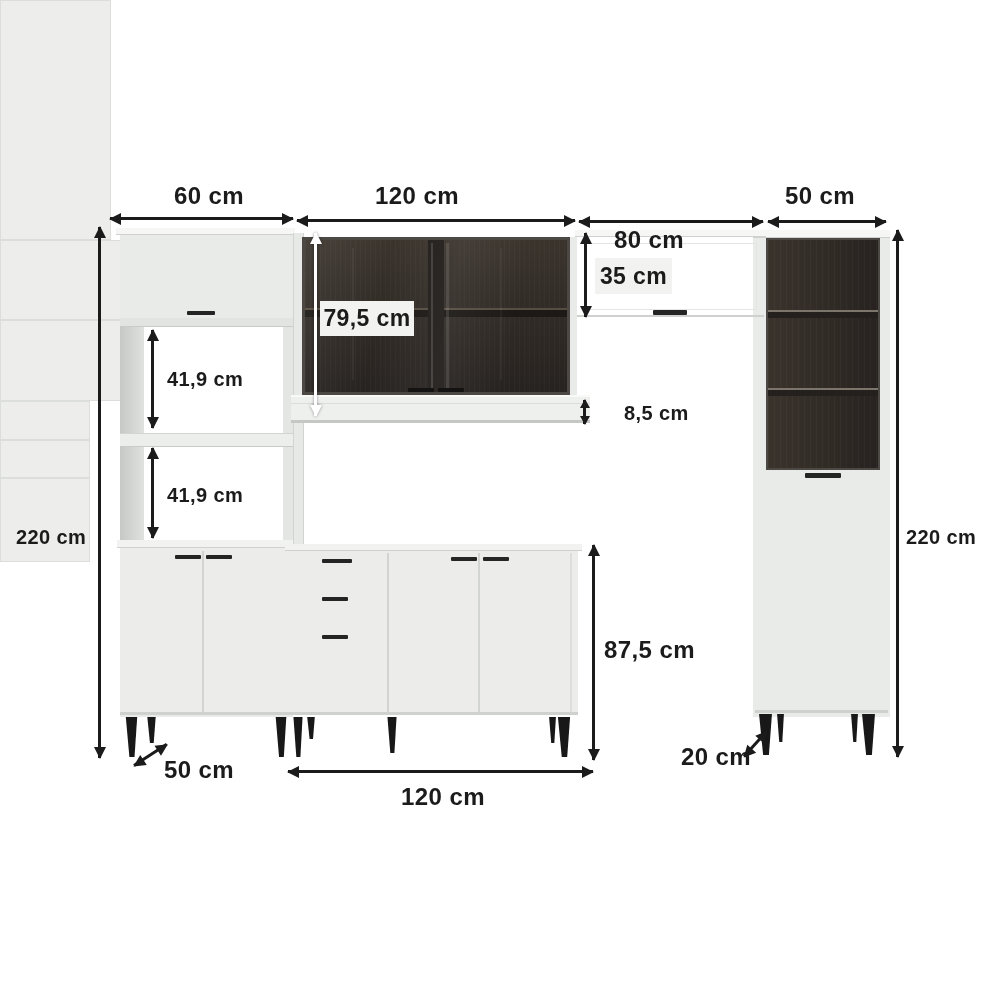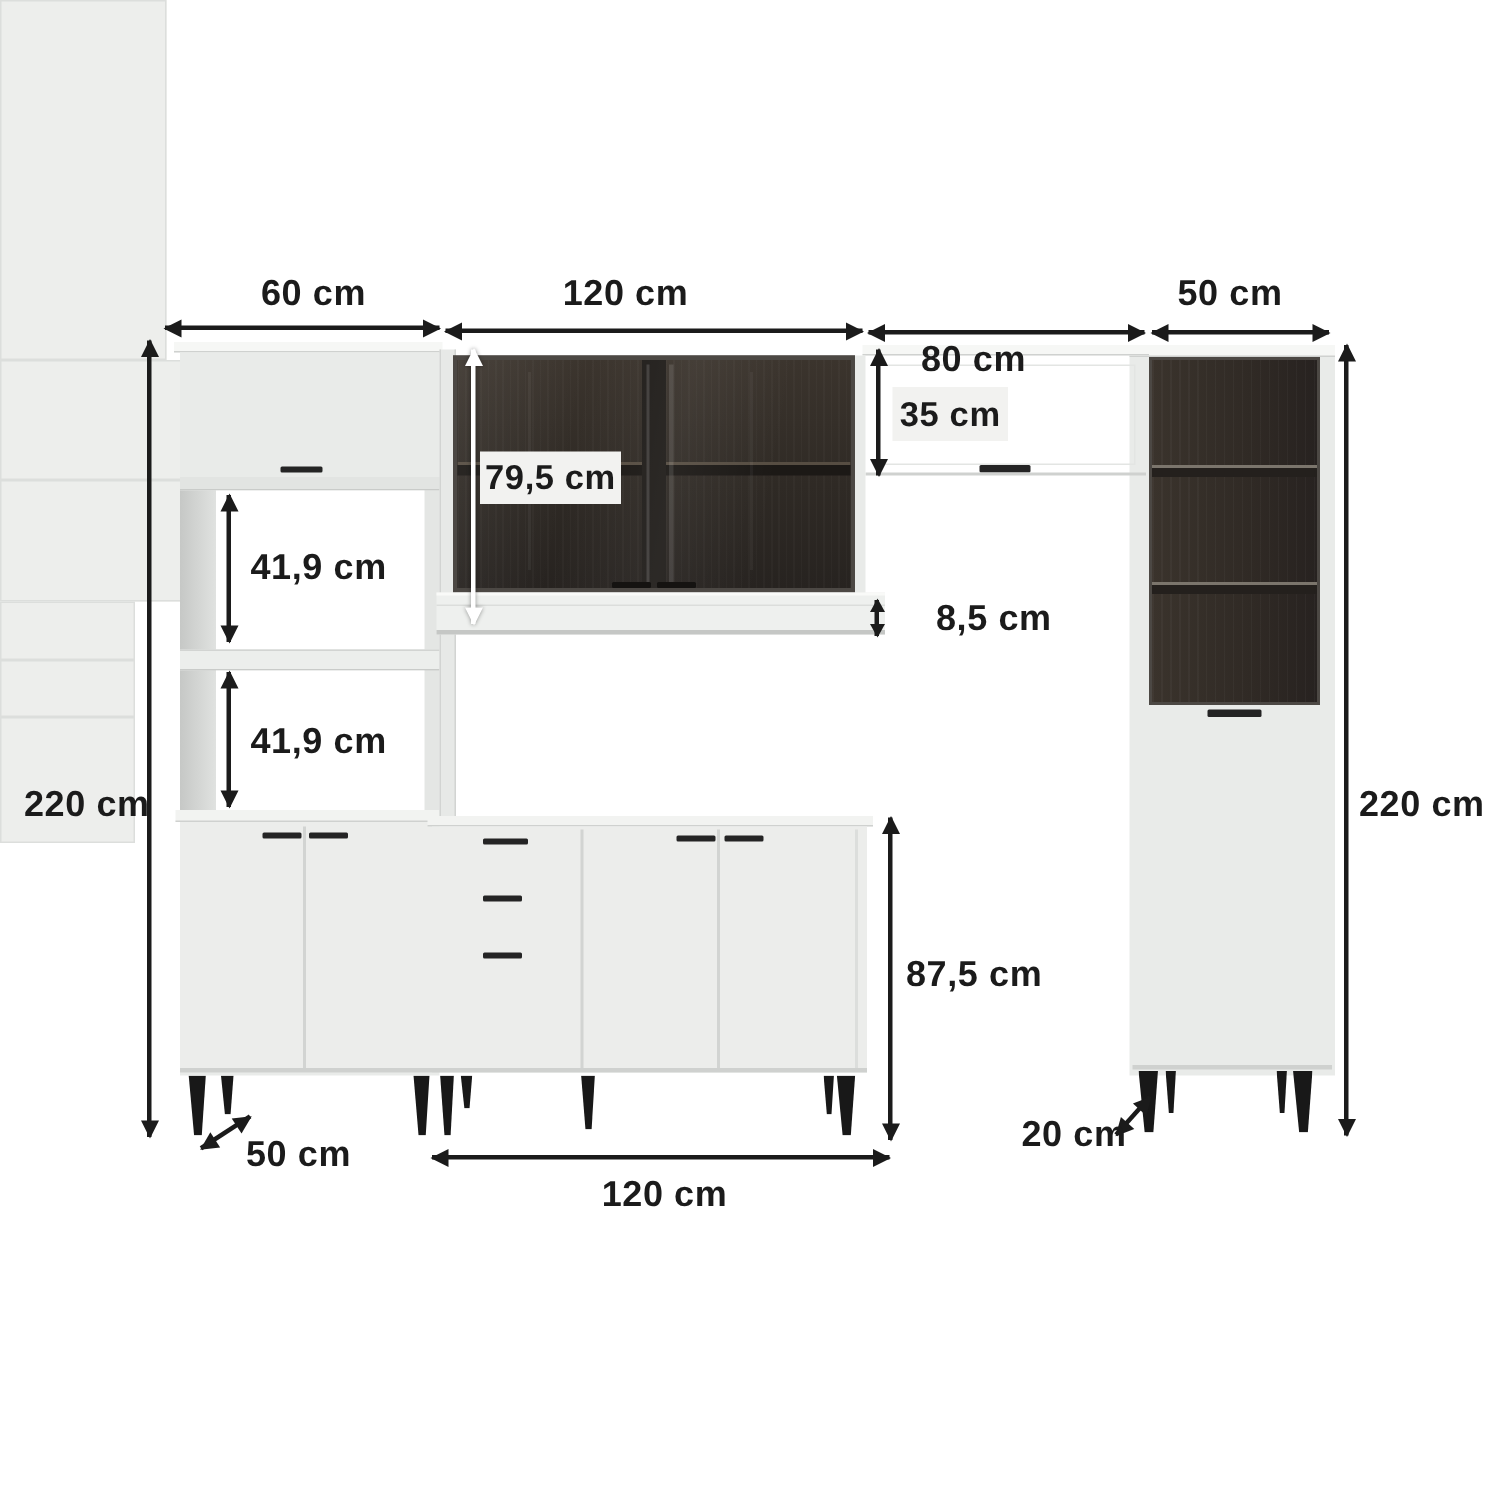--- a/index.html
+++ b/index.html
@@ -7,21 +7,21 @@
     position:relative;width:1000px;height:1000px;background:#ffffff;overflow:hidden;
     font-family:"Liberation Sans",sans-serif;
   }
 
   
   .lbl{
     position:absolute;font-weight:700;font-size:24px;color:#1b1b1b;
     white-space:nowrap;letter-spacing:.4px;line-height:26px;
   }
   .lbl.center{text-align:center;}
-  .lbl.side{font-size:24px;}
+  .lbl.side{font-size:20px;}
   .chip{
     position:absolute;background:#f2f2f0;display:flex;align-items:center;justify-content:center;
     font-weight:700;font-size:23px;color:#1b1b1b;letter-spacing:.4px;
   }
   .dimh{position:absolute;height:3px;background:#1b1b1b;}
   .dimh::before,.dimh::after{content:"";position:absolute;top:50%;width:0;height:0;border:solid transparent;}
   .dimh::before{left:-1px;transform:translateY(-50%);border-width:6px 12px 6px 0;border-right-color:#1b1b1b;}
   .dimh::after{right:-1px;transform:translateY(-50%);border-width:6px 0 6px 12px;border-left-color:#1b1b1b;}
   .dimv{position:absolute;width:3px;background:#1b1b1b;}
   .dimv::before,.dimv::after{content:"";position:absolute;left:50%;width:0;height:0;border:solid transparent;}

